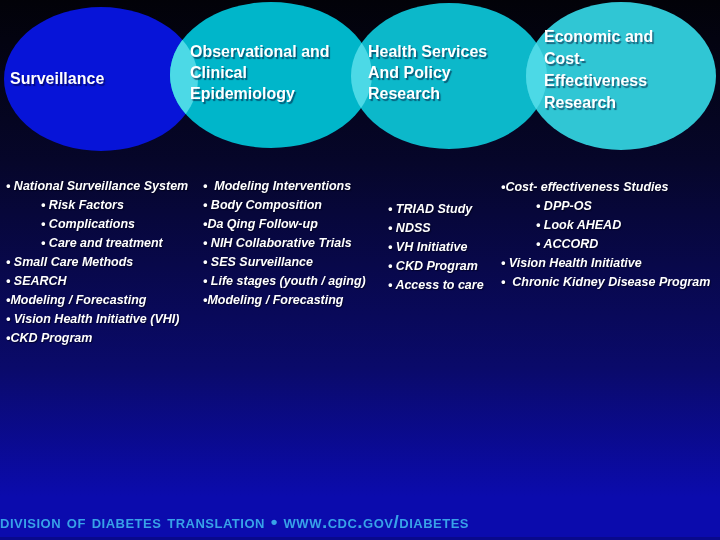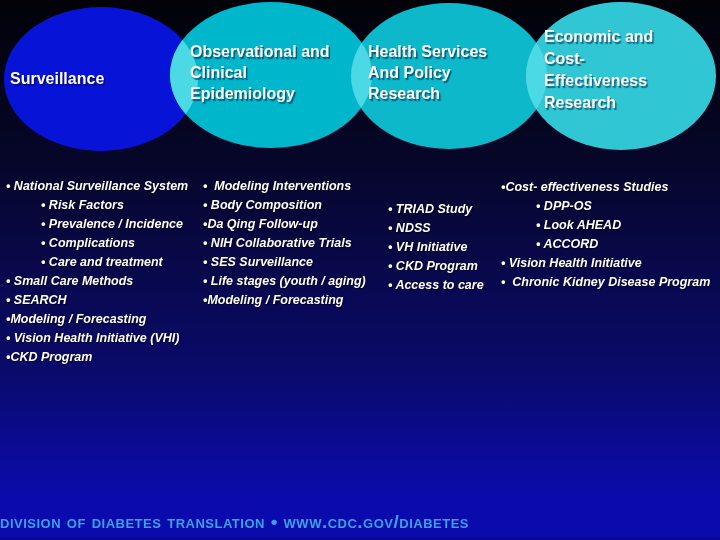--- a/index.html
+++ b/index.html
@@ -70,21 +70,20 @@
 And Policy
 Research</div>
   <div class="ellipse-label lbl-4">Economic and
 Cost-
 Effectiveness
 Research</div>
 
   <div class="column col-1">
       <div class="li ind0">• National Surveillance System</div>
       <div class="li ind1">• Risk Factors</div>
-      <div class="li ind1">• Prevalence / Incidence</div>
       <div class="li ind1">• Complications</div>
       <div class="li ind1">• Care and treatment</div>
       <div class="li ind0">• Small Care Methods</div>
       <div class="li ind0">• SEARCH</div>
       <div class="li ind0">•Modeling / Forecasting</div>
       <div class="li ind0">• Vision Health Initiative (VHI)</div>
       <div class="li ind0">•CKD Program</div>
     </div>
   <div class="column col-2">
       <div class="li ind0">•  Modeling Interventions</div>

